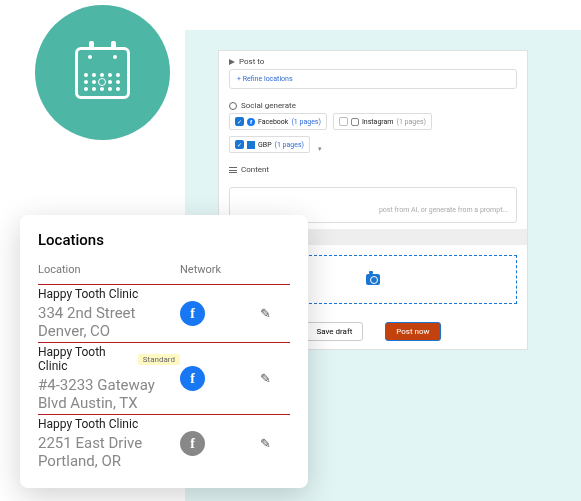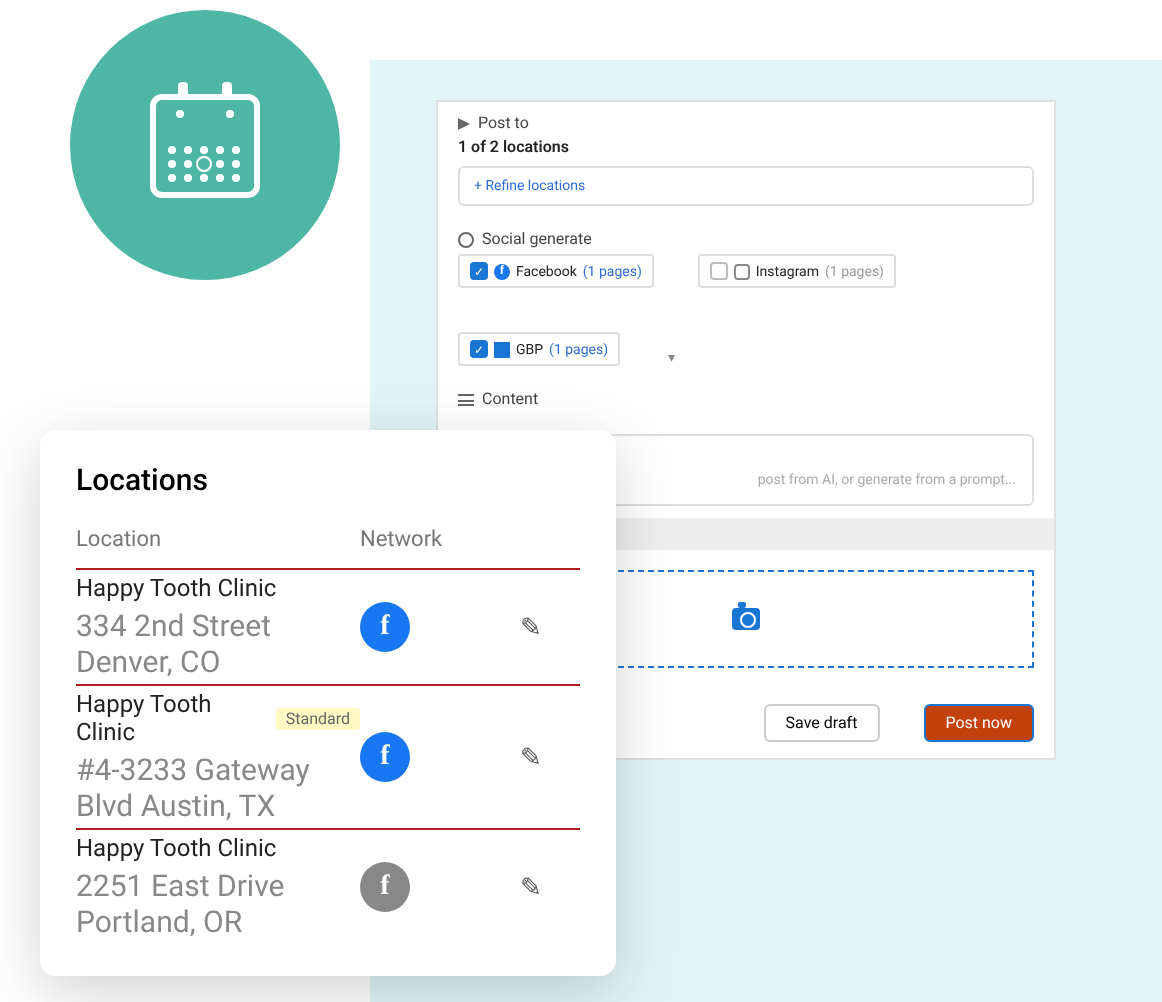--- a/index.html
+++ b/index.html
@@ -6,35 +6,35 @@
 body{width:581px;height:501px;position:relative;background:#fff;overflow:hidden}
 .bg-box{position:absolute;left:185px;top:30px;width:396px;height:471px;background:#e2f5f5}
 .compose-panel{position:absolute;left:218px;top:50px;width:310px;background:#fff;border:1px solid #e0e0e0;font-size:8px}
 .compose-header{display:flex;justify-content:space-between;align-items:center;padding:8px 10px;border-bottom:1px solid #eee}
 .compose-header h3{font-size:10px;font-weight:500}
 .dots{font-size:12px;color:#555}
 .section{padding:6px 10px}
 .section-label{display:flex;align-items:center;gap:4px;color:#444;font-size:8px;margin-bottom:3px}
 .postto-count{font-size:8px;font-weight:600;color:#222;margin-bottom:5px}
 .refine{border:1px solid #ddd;border-radius:3px;padding:5px 7px;color:#2d6bd6;font-size:7px}
-.networks{display:flex;gap:22px;align-items:flex-end;flex-wrap:wrap}
+.networks{display:flex;gap:6px;align-items:flex-end;flex-wrap:wrap}
 .network-chip{display:flex;align-items:center;gap:3px;border:1px solid #ddd;border-radius:2px;padding:3px 5px;font-size:7px}
 .cb{width:9px;height:9px;border-radius:2px;display:inline-flex;align-items:center;justify-content:center;font-size:6px;color:#fff}
 .cb.checked{background:#1976d2}
 .cb.unchecked{border:1px solid #bbb;background:#fff}
 .nlabel{color:#222}
 .ncount{color:#2d6bd6}
 .caret{color:#888;font-size:7px;margin-left:2px}
 .content-area{border:1px solid #ddd;border-radius:3px;margin:4px 10px;padding:18px 8px 8px;color:#aaa;font-size:7px;text-align:right}
 .strip{background:#eee;height:16px;margin:6px 0}
 .media-drop{border:1px dashed #1976d2;margin:10px;padding:18px;display:flex;align-items:center;justify-content:center}
 .camera{width:14px;height:11px;background:#1976d2;border-radius:2px;position:relative}
 .camera::before{content:"";position:absolute;top:-3px;left:3px;width:4px;height:3px;background:#1976d2;border-radius:1px}
 .camera::after{content:"";position:absolute;top:2px;left:4px;width:6px;height:6px;border:1.5px solid #fff;border-radius:50%}
-.actions{display:flex;justify-content:flex-end;gap:22px;padding:8px 10px}
+.actions{display:flex;justify-content:center;gap:22px;padding:8px 10px}
 .btn{font-size:8px;padding:4px 10px;border-radius:3px;border:1px solid #ccc;background:#fff;cursor:pointer}
 .btn.primary{background:#c2410c;color:#fff;border-color:#1976d2}
 .locations-card{position:absolute;left:20px;top:215px;width:288px;background:#fff;border-radius:8px;box-shadow:0 8px 30px rgba(0,0,0,0.18);padding:16px 18px}
 .locations-card h2{font-size:15px;font-weight:500;margin-bottom:14px}
 .lhead{display:flex;color:#777;font-size:11px;padding-bottom:8px}
 .col-loc{flex:1}
 .col-net{width:80px}
 .col-edit{width:30px}
 .lrow{display:flex;align-items:center;border-top:1px solid #b91c1c;padding:2px 0}
 .lrow .info{flex:1}
@@ -66,21 +66,20 @@
 <body>
 
 <div class="bg-box"></div>
 
 <div class="compose-panel">
   <div class="section">
     <div class="section-label">
       <span class="send-icon"></span>
       <span>Post to</span>
     </div>
-    <div class="postto-count">1 of 2 locations</div>
     <div class="refine">+ Refine locations</div>
   </div>
   <div class="section">
     <div class="section-label">
       <span class="globe"></span>
       <span>Social generate</span>
     </div>
     <div class="networks">
       <div class="network-chip">
         <span class="cb checked">✓</span>

